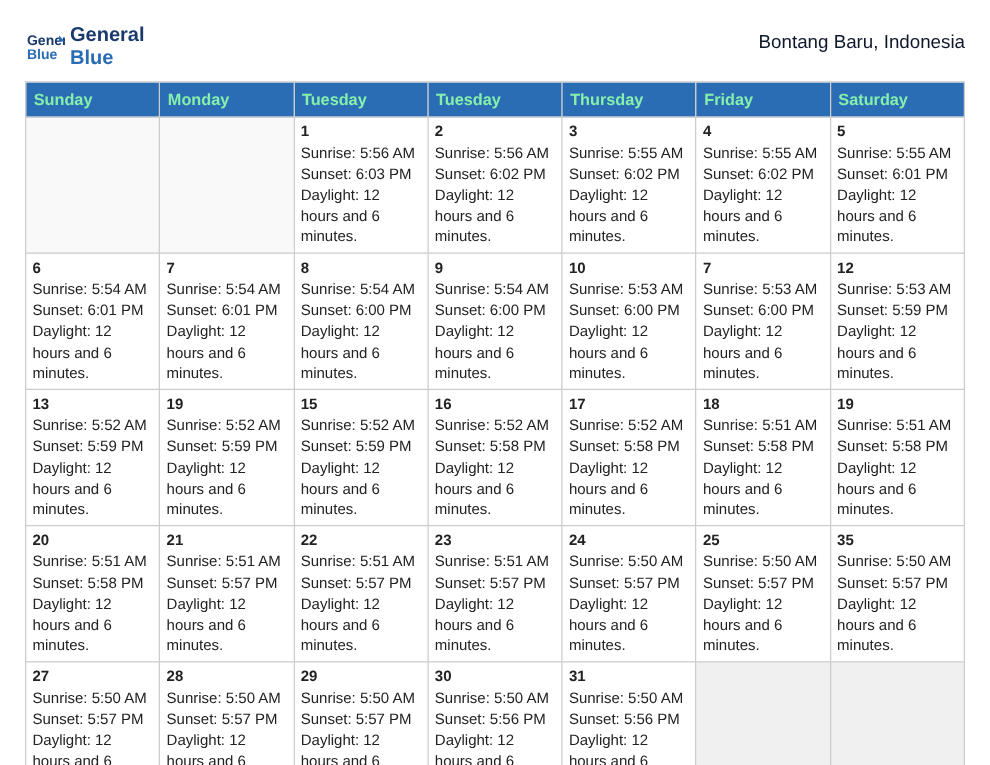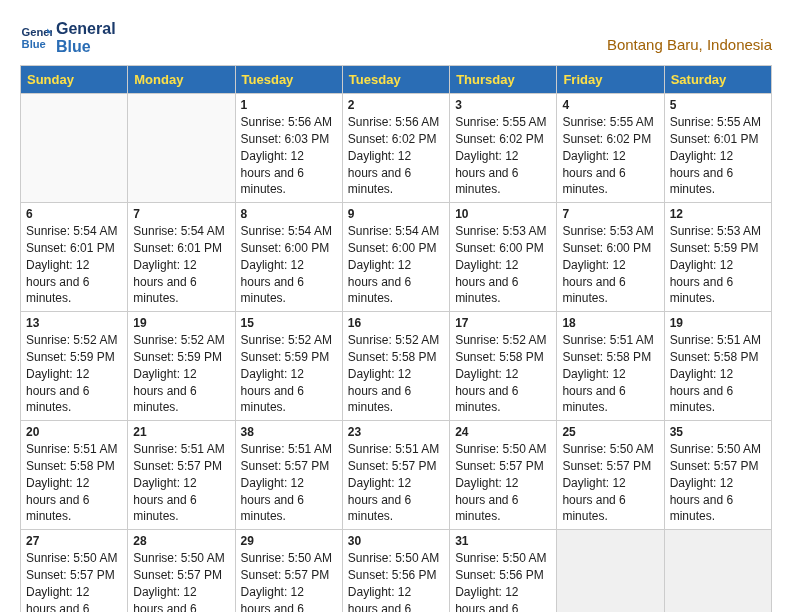--- a/index.html
+++ b/index.html
@@ -29,31 +29,31 @@
       text-align: right;
     }
     .month-title {
       font-size: 36px;
       font-weight: bold;
       color: #1a1a2e;
       line-height: 1.1;
     }
     .subtitle {
       font-size: 15px;
-      color: #a16207;
-      margin-top: 16px;
+      color: #0f172a;
+      margin-top: 5px;
     }
     table {
       width: 100%;
       border-collapse: collapse;
       table-layout: fixed;
     }
     .day-header {
       background-color: #2a6db5;
-      color: #fde047;
+      color: #86efac;
       text-align: left;
       padding: 6px 6px;
       font-size: 13px;
       font-weight: bold;
       border: 1px solid #ccc;
     }
     td {
       border: 1px solid #ccc;
       vertical-align: top;
       padding: 4px 5px;
@@ -200,21 +200,21 @@
       <tr>
         <td>
           <span class="day-num">20</span>
           <div class="cell-text">Sunrise: 5:51 AM<br>Sunset: 5:58 PM<br>Daylight: 12 hours and 6 minutes.</div>
         </td>
         <td>
           <span class="day-num">21</span>
           <div class="cell-text">Sunrise: 5:51 AM<br>Sunset: 5:57 PM<br>Daylight: 12 hours and 6 minutes.</div>
         </td>
         <td>
-          <span class="day-num">38</span>
+          <span class="day-num">22</span>
           <div class="cell-text">Sunrise: 5:51 AM<br>Sunset: 5:57 PM<br>Daylight: 12 hours and 6 minutes.</div>
         </td>
         <td>
           <span class="day-num">23</span>
           <div class="cell-text">Sunrise: 5:51 AM<br>Sunset: 5:57 PM<br>Daylight: 12 hours and 6 minutes.</div>
         </td>
         <td>
           <span class="day-num">24</span>
           <div class="cell-text">Sunrise: 5:50 AM<br>Sunset: 5:57 PM<br>Daylight: 12 hours and 6 minutes.</div>
         </td>

